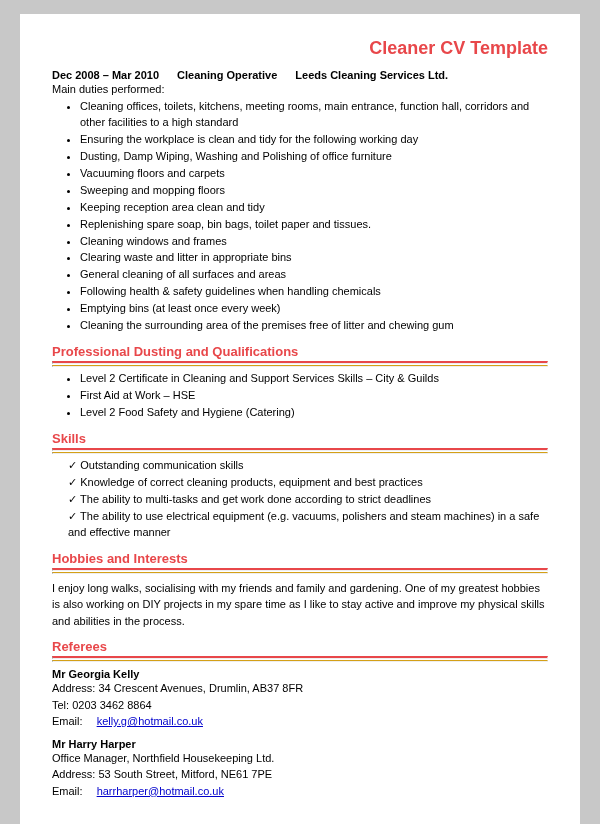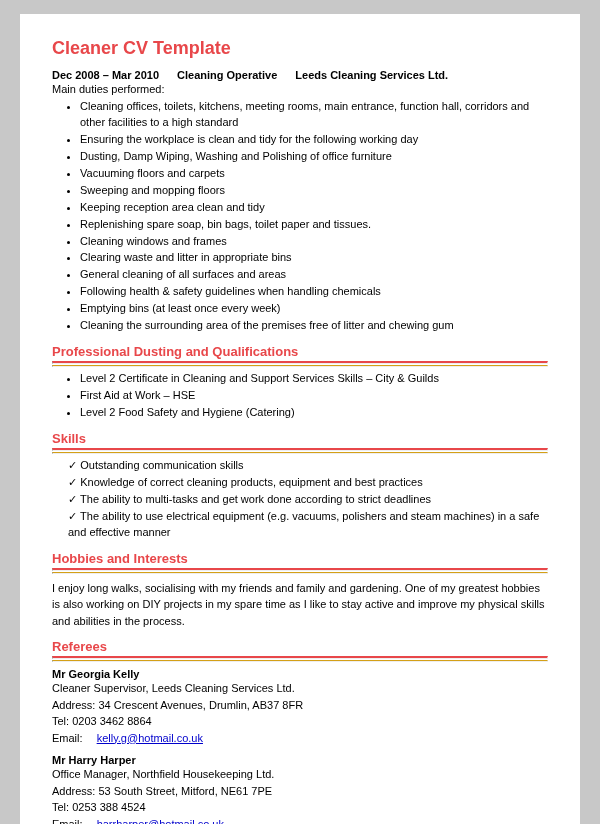--- a/index.html
+++ b/index.html
@@ -14,21 +14,21 @@
     }
     .page {
       background: #fff;
       width: 560px;
       min-height: 790px;
       margin: 14px auto;
       padding: 24px 32px 20px 32px;
       position: relative;
     }
     .page-title {
-      text-align: left;
+      text-align: right;
       color: #e8474a;
       font-size: 18px;
       font-weight: bold;
       margin-bottom: 10px;
     }
     .job-header {
       display: flex;
       gap: 18px;
       margin-bottom: 2px;
       font-size: 11px;
@@ -183,34 +183,32 @@
 
   <div class="section-block">
     <div class="section-heading">Referees</div>
     <div class="divider-group">
       <hr class="divider-orange-thick">
       <hr class="divider-orange-thin">
     </div>
 
     <div class="referee-block">
       <div class="referee-name">Mr Georgia Kelly</div>
-      <div class="referee-detail">Cleaner Supervisor, Leeds Cleaning Services Ltd.</div>
       <div class="referee-detail">Address: 34 Crescent Avenues, Drumlin, AB37 8FR</div>
       <div class="referee-detail">Tel: 0203 3462 8864</div>
       <div class="referee-detail">
         <span>Email:</span>
         <a href="mailto:kelly.g@hotmail.co.uk">kelly.g@hotmail.co.uk</a>
       </div>
     </div>
 
     <div class="referee-block">
       <div class="referee-name">Mr Harry Harper</div>
       <div class="referee-detail">Office Manager, Northfield Housekeeping Ltd.</div>
       <div class="referee-detail">Address: 53 South Street, Mitford, NE61 7PE</div>
-      <div class="referee-detail">Tel: 0253 388 4524</div>
       <div class="referee-detail">
         <span>Email:</span>
         <a href="mailto:harrharper@hotmail.co.uk">harrharper@hotmail.co.uk</a>
       </div>
     </div>
   </div>
 
 </div>
 
 </body></html>

